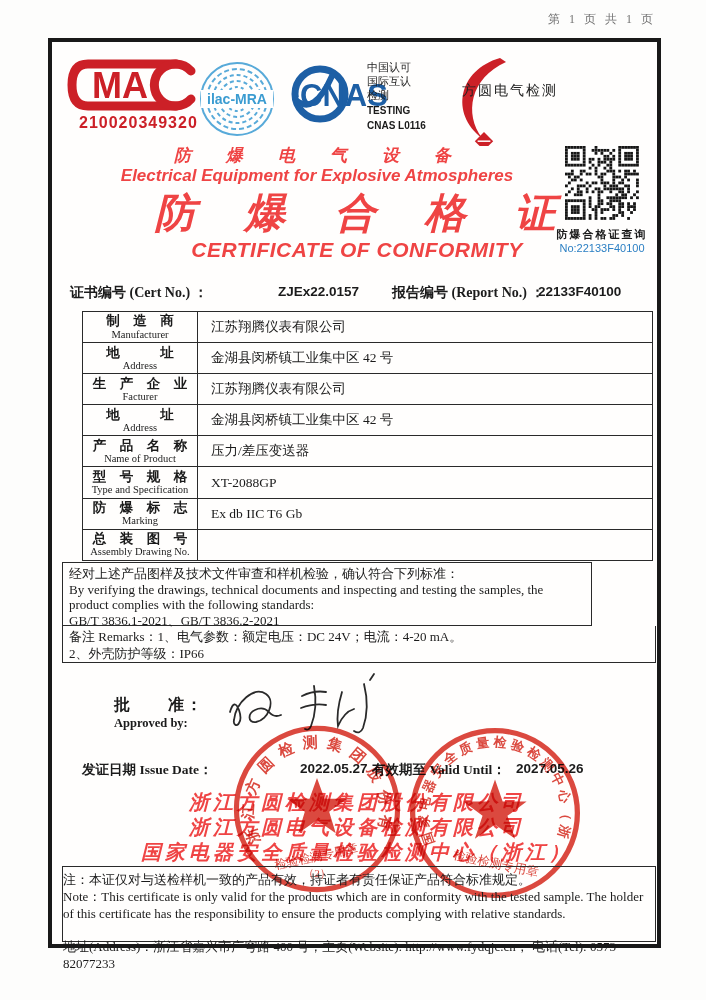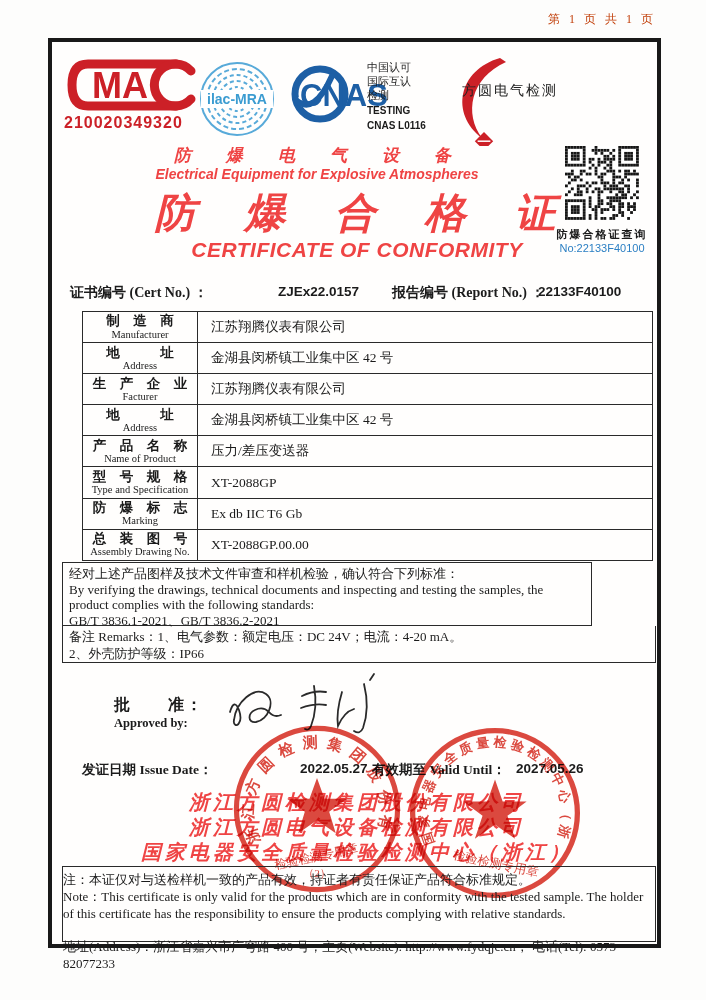--- a/index.html
+++ b/index.html
@@ -1,33 +1,33 @@
 <!DOCTYPE html>
 <html><head>
 <meta charset="utf-8">
 <style>
   html,body{margin:0;padding:0;background:#fff;}
   .page{position:relative;width:706px;height:1000px;background:#fdfdfc;overflow:hidden;
         font-family:"Liberation Serif","DejaVu Serif",serif;color:#1b1b1b;}
   .abs{position:absolute;}
   .frame{left:48px;top:38px;width:605px;height:902px;border:4px solid #191919;background:#fffefd;}
-  .page-indicator{right:50px;top:11px;font-size:12px;letter-spacing:3px;color:#c2410c;}
-
-  
-  .cma-num{left:64px;top:114px;color:#cc2027;font-weight:bold;font-size:16px;
+  .page-indicator{right:50px;top:11px;font-size:12px;letter-spacing:3px;color:#737373;}
+
+  
+  .cma-num{left:79px;top:114px;color:#cc2027;font-weight:bold;font-size:16px;
            font-family:"Liberation Sans",sans-serif;letter-spacing:1px;}
   .cnas-side{left:367px;top:60px;font-size:11px;line-height:14px;font-family:"Liberation Sans",sans-serif;}
   .cnas-side .b{font-weight:bold;font-size:10px;line-height:12px;margin-top:3px;}
   .fy-label{left:462px;top:82px;font-size:14px;letter-spacing:2px;color:#222;}
 
   
   .t-blue{color:#ef4444;font-style:italic;}
   .title-cn-small{left:52px;top:144px;width:530px;text-align:center;font-size:17px;font-weight:bold;
                   letter-spacing:9px;font-family:"Liberation Sans",sans-serif;}
-  .title-en-small{left:52px;top:166px;width:530px;text-align:center;font-size:14px;font-weight:bold;
+  .title-en-small{left:52px;top:166px;width:530px;text-align:center;font-size:17px;font-weight:bold;
                   font-family:"Liberation Sans",sans-serif;}
   .title-cn-large{left:32px;top:186px;width:650px;text-align:center;font-size:41px;font-weight:bold;
                   letter-spacing:4px;font-family:"Liberation Sans",sans-serif;}
   .title-en-large{left:32px;top:238px;width:650px;text-align:center;font-size:21px;font-weight:bold;
                   letter-spacing:0.5px;font-family:"Liberation Sans",sans-serif;}
 
   
   .qr-wrap{left:552px;top:146px;width:100px;text-align:center;}
   .qr-caption{font-size:11px;font-weight:bold;letter-spacing:2px;margin-top:3px;color:#1a1a1a;}
   .qr-number{font-size:11px;color:#2b7fc3;font-family:"Liberation Sans",sans-serif;}
@@ -501,21 +501,20 @@
           <span class="cn">防　爆　标　志</span>
           <span class="en">Marking</span>
         </div>
       <div class="pcell-value">Ex db IIC T6 Gb</div>
     </div>
     <div class="prow">
       <div class="pcell-label">
           <span class="cn">总　装　图　号</span>
           <span class="en">Assembly Drawing No.</span>
         </div>
-      <div class="pcell-value">XT-2088GP.00.00</div>
     </div>
   </div>
 
   <div class="abs stdbox">
     <div>经对上述产品图样及技术文件审查和样机检验，确认符合下列标准：</div>
     <div>By verifying the drawings, technical documents and inspecting and testing the samples, the product complies with the following standards:</div>
     <div>GB/T 3836.1-2021、GB/T 3836.2-2021</div>
   </div>
 
   <div class="abs rembox">

